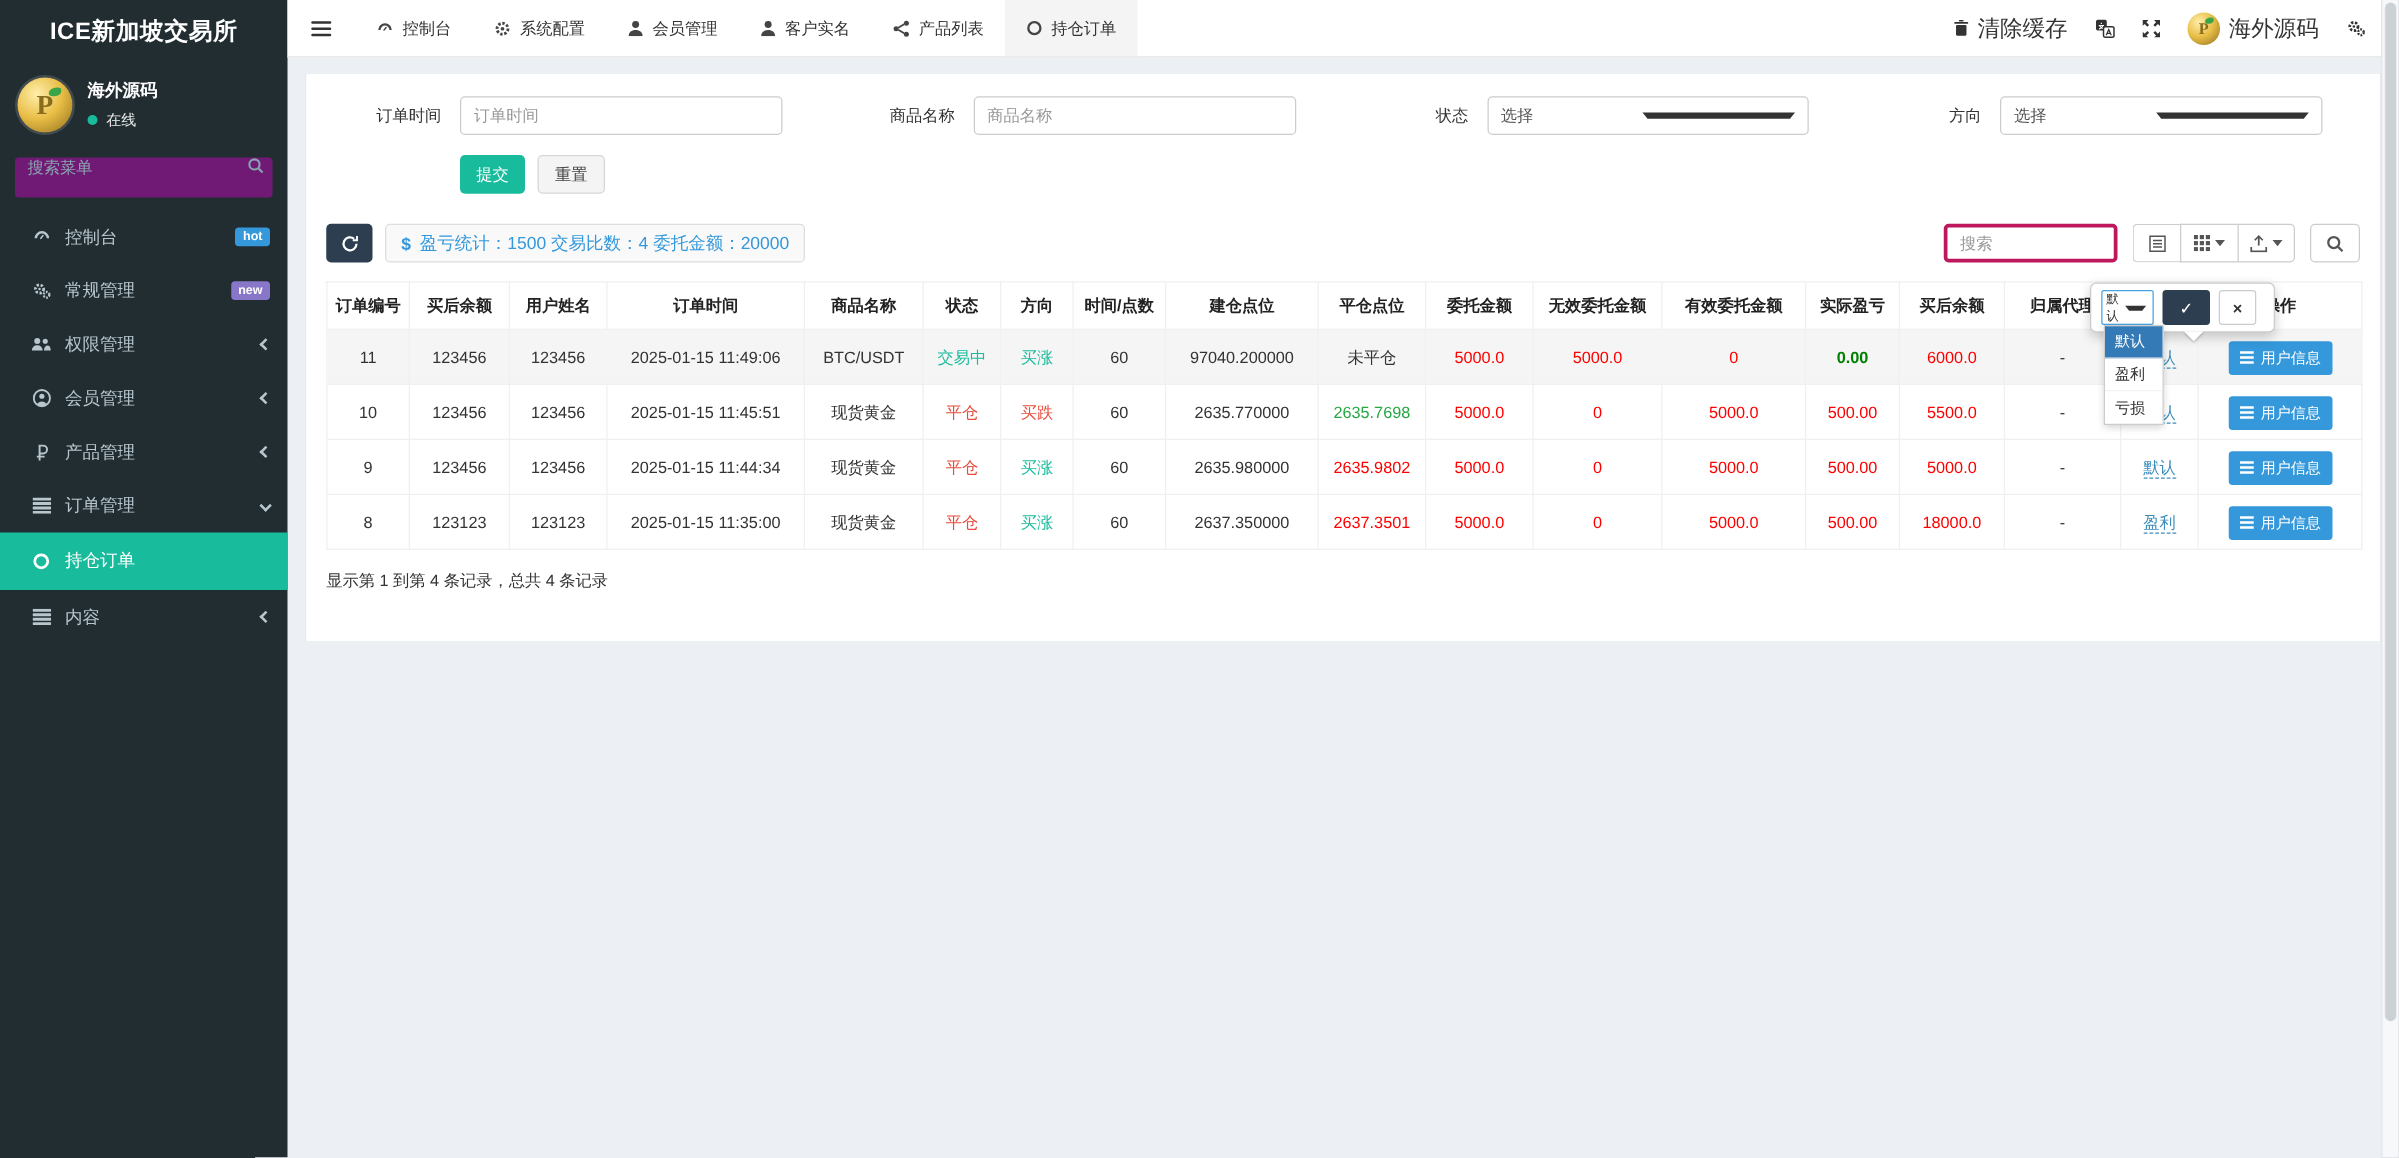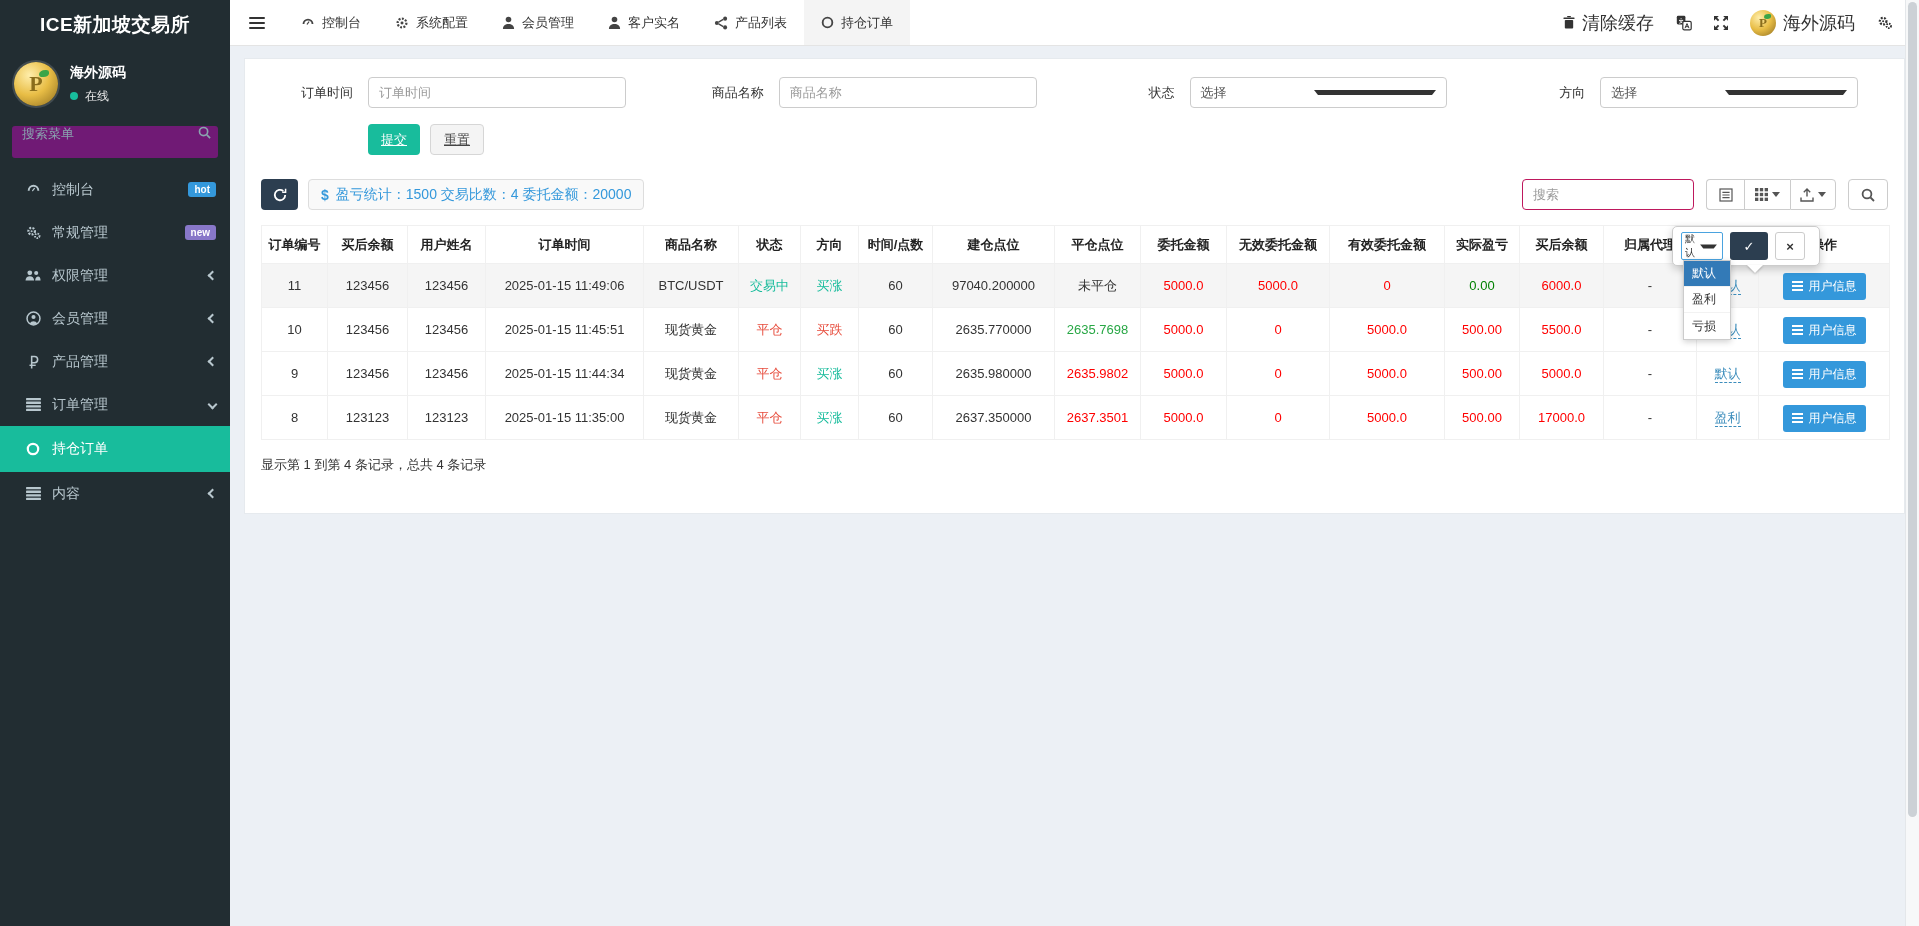--- a/index.html
+++ b/index.html
@@ -60,31 +60,31 @@
   
   .filter-row { display:flex; }
   .fg { flex:1; display:flex; align-items:center; padding-right:46px; }
   .fg label { width:92px; min-width:92px; text-align:right; margin-right:15px; font-size:13px; color:#333; }
   .fg input, .select-box { flex:1; height:31px; border:1px solid #ccc; border-radius:4px; font-size:13px; padding:0 10px; color:#555; outline:none; background:#fff; }
   .fg input::placeholder { color:#999; }
   .select-box { display:flex; align-items:center; cursor:pointer; }
   .select-box span { flex:1; color:#555; }
   .caret { width:0; height:0; border-left:4px solid transparent; border-right:4px solid transparent; border-top:5px solid #333; display:inline-block; }
   .btn-row { margin:16px 0 0 107px; display:flex; gap:10px; }
-  .btn { border:none; border-radius:4px; font-size:13px; padding:0 13px; height:31px; cursor:pointer;text-decoration:underline; }
+  .btn { border:none; border-radius:4px; font-size:13px; padding:0 13px; height:31px; cursor:pointer; }
   .btn-submit { background:var(--teal); color:#fff; }
   .btn-reset { background:#f4f4f4; color:#444; border:1px solid #d6d6d6; }
 
   
   .toolbar { margin-top:24px; display:flex; align-items:center; }
   .refresh-btn { width:37px; height:31px; background:var(--navy); color:#fff; border:none; border-radius:4px; display:flex; align-items:center; justify-content:center; cursor:pointer; margin-right:10px; }
   .stats-box { height:31px; border:1px solid #ddd; background:#f9f9f9; border-radius:4px; display:flex; align-items:center; gap:7px; padding:0 12px; color:var(--blue); font-size:14px; }
   .stats-box .dollar { font-weight:bold; }
   .toolbar-right { margin-left:auto; display:flex; align-items:center; }
-  .tb-search { width:172px; height:31px; border:1px solid #be185d; border-radius:4px; font-size:13px; padding:0 10px; outline:none; color:#0c4a6e; }
+  .tb-search { width:139px; height:31px; border:3px solid #be185d; border-radius:4px; font-size:13px; padding:0 10px; outline:none; color:#0c4a6e; }
   .tb-search::placeholder { color:#999; }
   .btn-group { display:flex; margin-left:12px; }
   .tool-btn { width:38px; height:31px; background:#fff; border:1px solid #ccc; display:flex; align-items:center; justify-content:center; gap:4px; color:#555; cursor:pointer; }
   .btn-group .tool-btn { border-right-width:0; }
   .btn-group .tool-btn:first-child { border-radius:4px 0 0 4px; }
   .btn-group .tool-btn:last-child { border-right-width:1px; border-radius:0 4px 4px 0; width:46px; }
   .tool-btn.lone { border-radius:4px; margin-left:12px; width:40px; }
   .tool-btn .caret { border-top-color:#555; }
 
   
@@ -486,21 +486,21 @@
                 <td>2025-01-15 11:49:06</td>
                 <td>BTC/USDT</td>
                 <td style="color: var(--teal);">交易中</td>
                 <td style="color: var(--teal);">买涨</td>
                 <td>60</td>
                 <td>97040.200000</td>
                 <td>未平仓</td>
                 <td style="color: var(--red);">5000.0</td>
                 <td style="color: var(--red);">5000.0</td>
                 <td style="color: var(--red);">0</td>
-                <td style="color: var(--dgreen);">0.00</td>
+                <td style="color: var(--dgreen); font-weight: bold;">0.00</td>
                 <td style="color: var(--red);">6000.0</td>
                 <td>-</td>
                 <td><a class="editable-link">默认</a></td>
                 <td><button class="user-info-btn">
                     <span class="btn-list-icon">
                       <i></i>
                       <i></i>
                       <i></i>
                     </span>
                     <span>用户信息</span>
@@ -568,21 +568,21 @@
                 <td>现货黄金</td>
                 <td style="color: var(--salmon);">平仓</td>
                 <td style="color: var(--teal);">买涨</td>
                 <td>60</td>
                 <td>2637.350000</td>
                 <td style="color: var(--red);">2637.3501</td>
                 <td style="color: var(--red);">5000.0</td>
                 <td style="color: var(--red);">0</td>
                 <td style="color: var(--red);">5000.0</td>
                 <td style="color: var(--red);">500.00</td>
-                <td style="color: var(--red);">17000.0</td>
+                <td style="color: var(--red);">18000.0</td>
                 <td>-</td>
                 <td><a class="editable-link">盈利</a></td>
                 <td><button class="user-info-btn">
                     <span class="btn-list-icon">
                       <i></i>
                       <i></i>
                       <i></i>
                     </span>
                     <span>用户信息</span>
                   </button></td>

